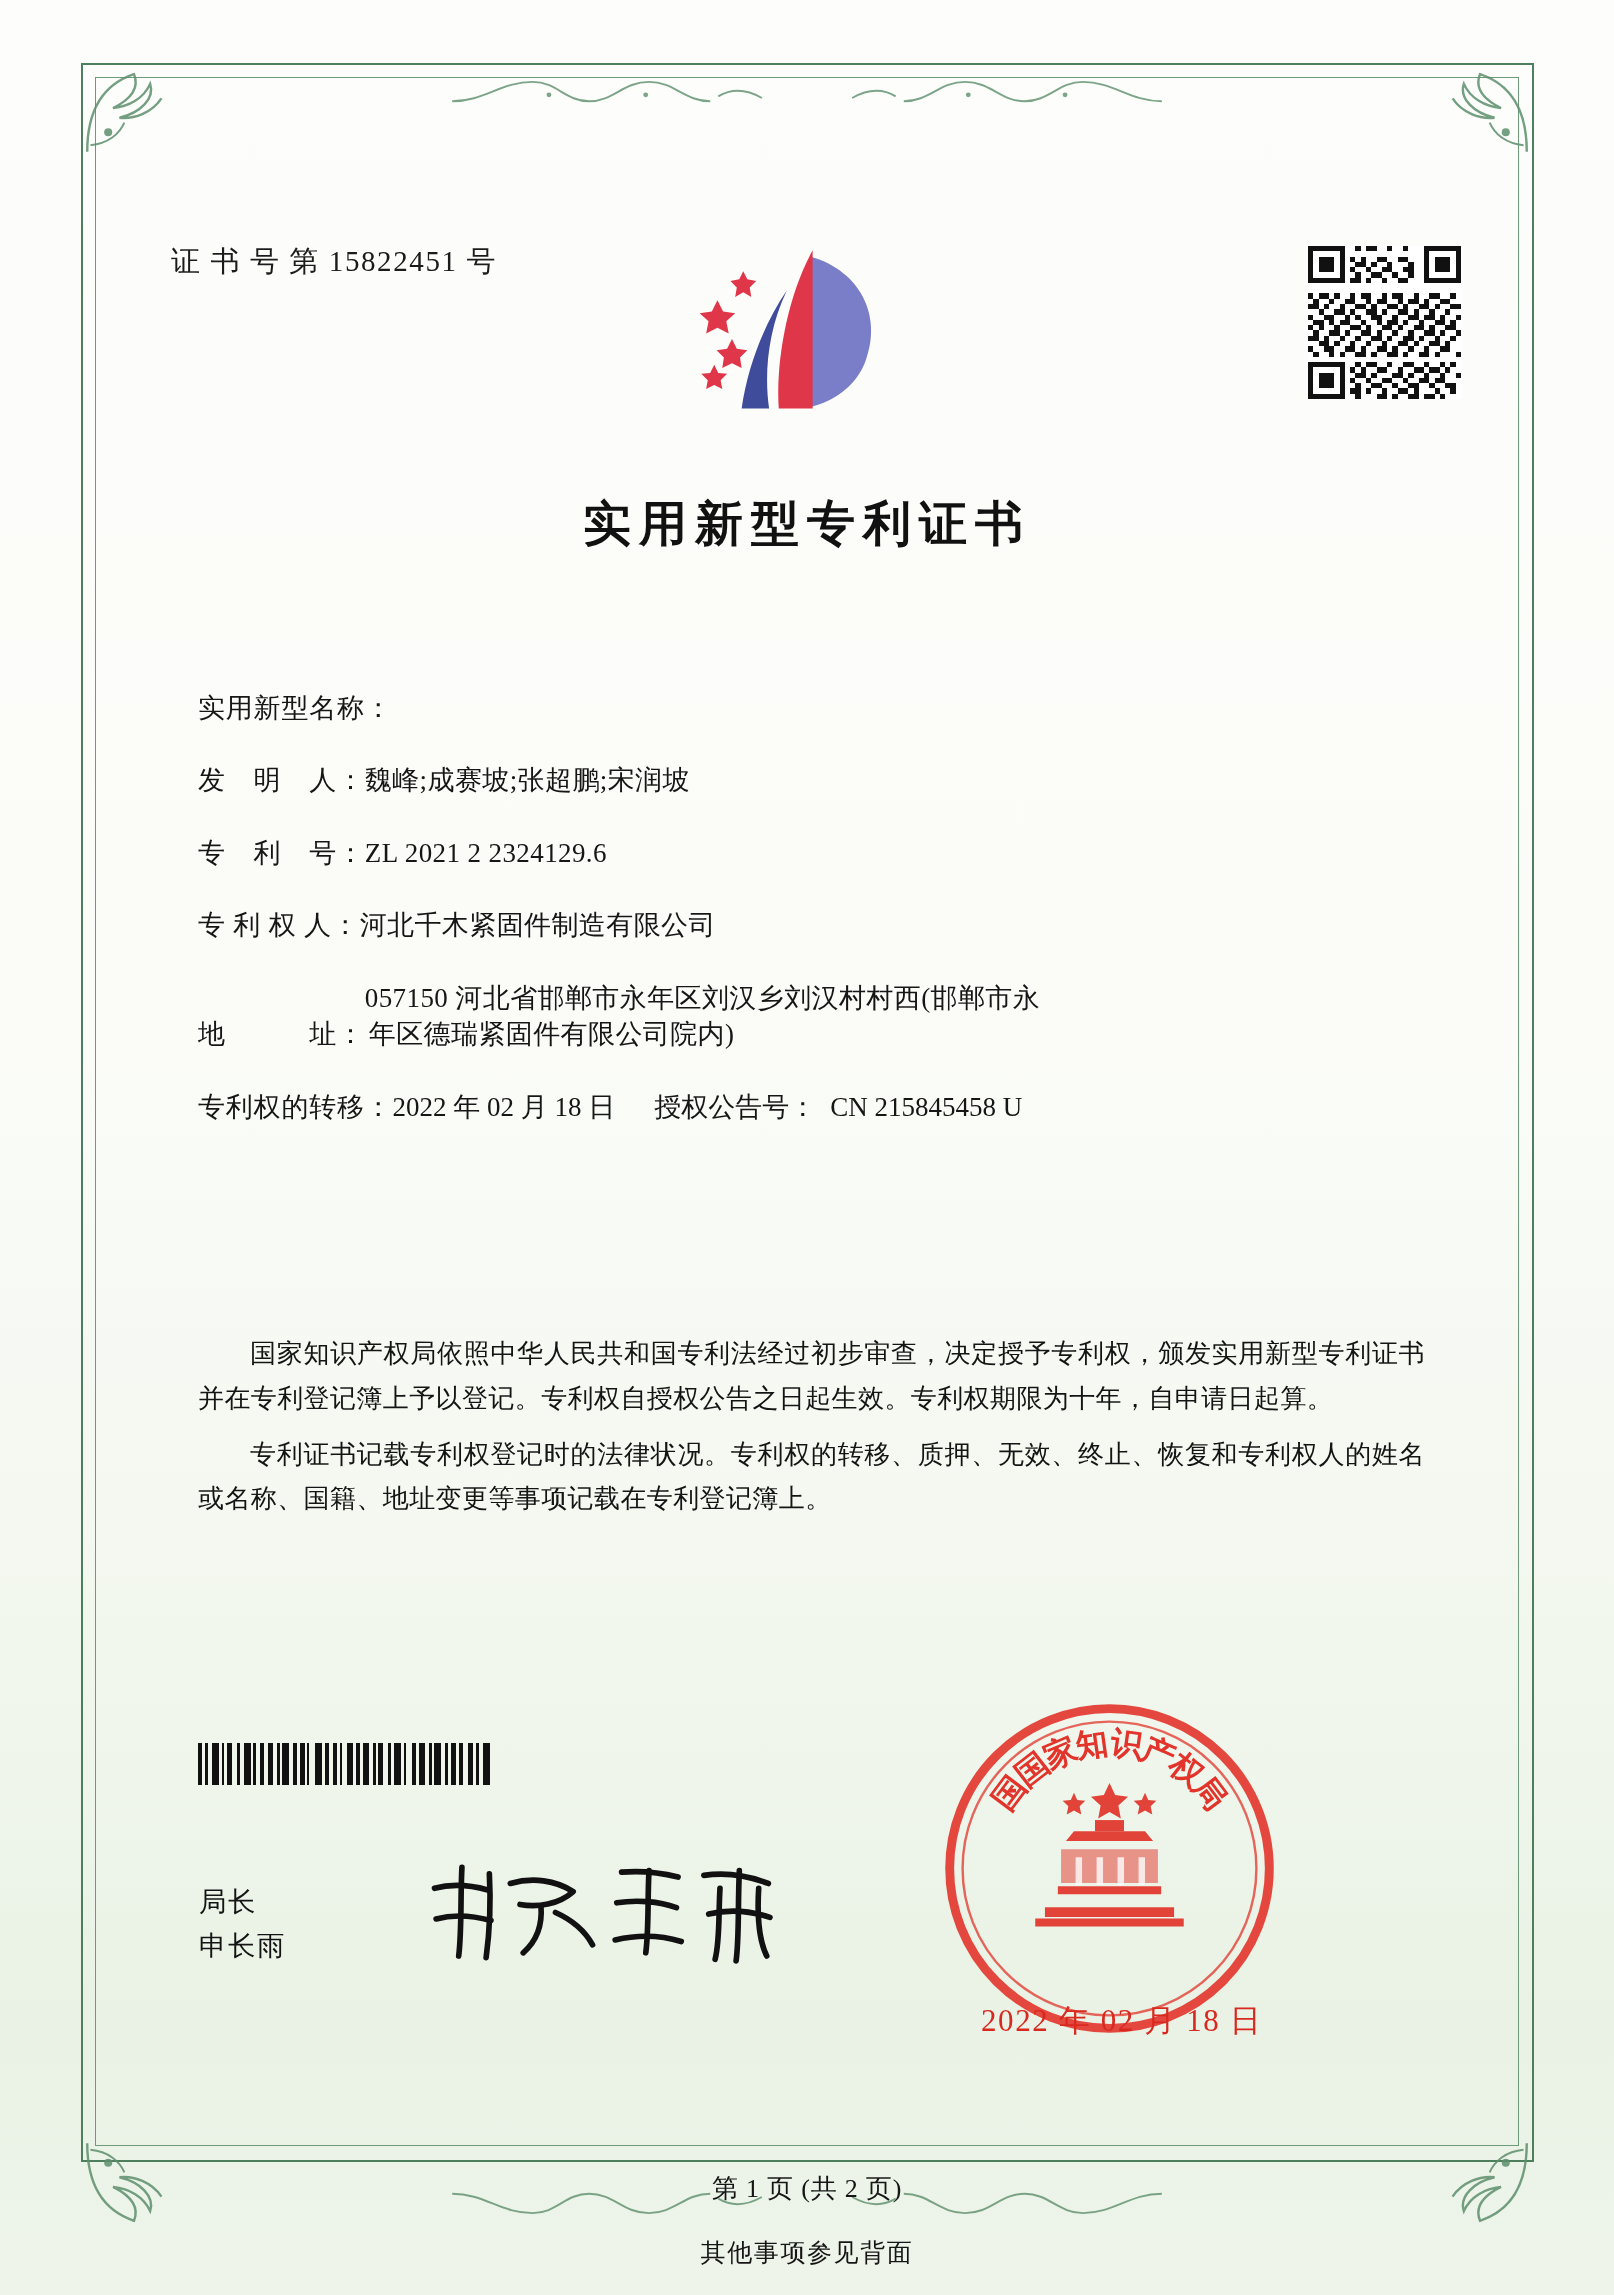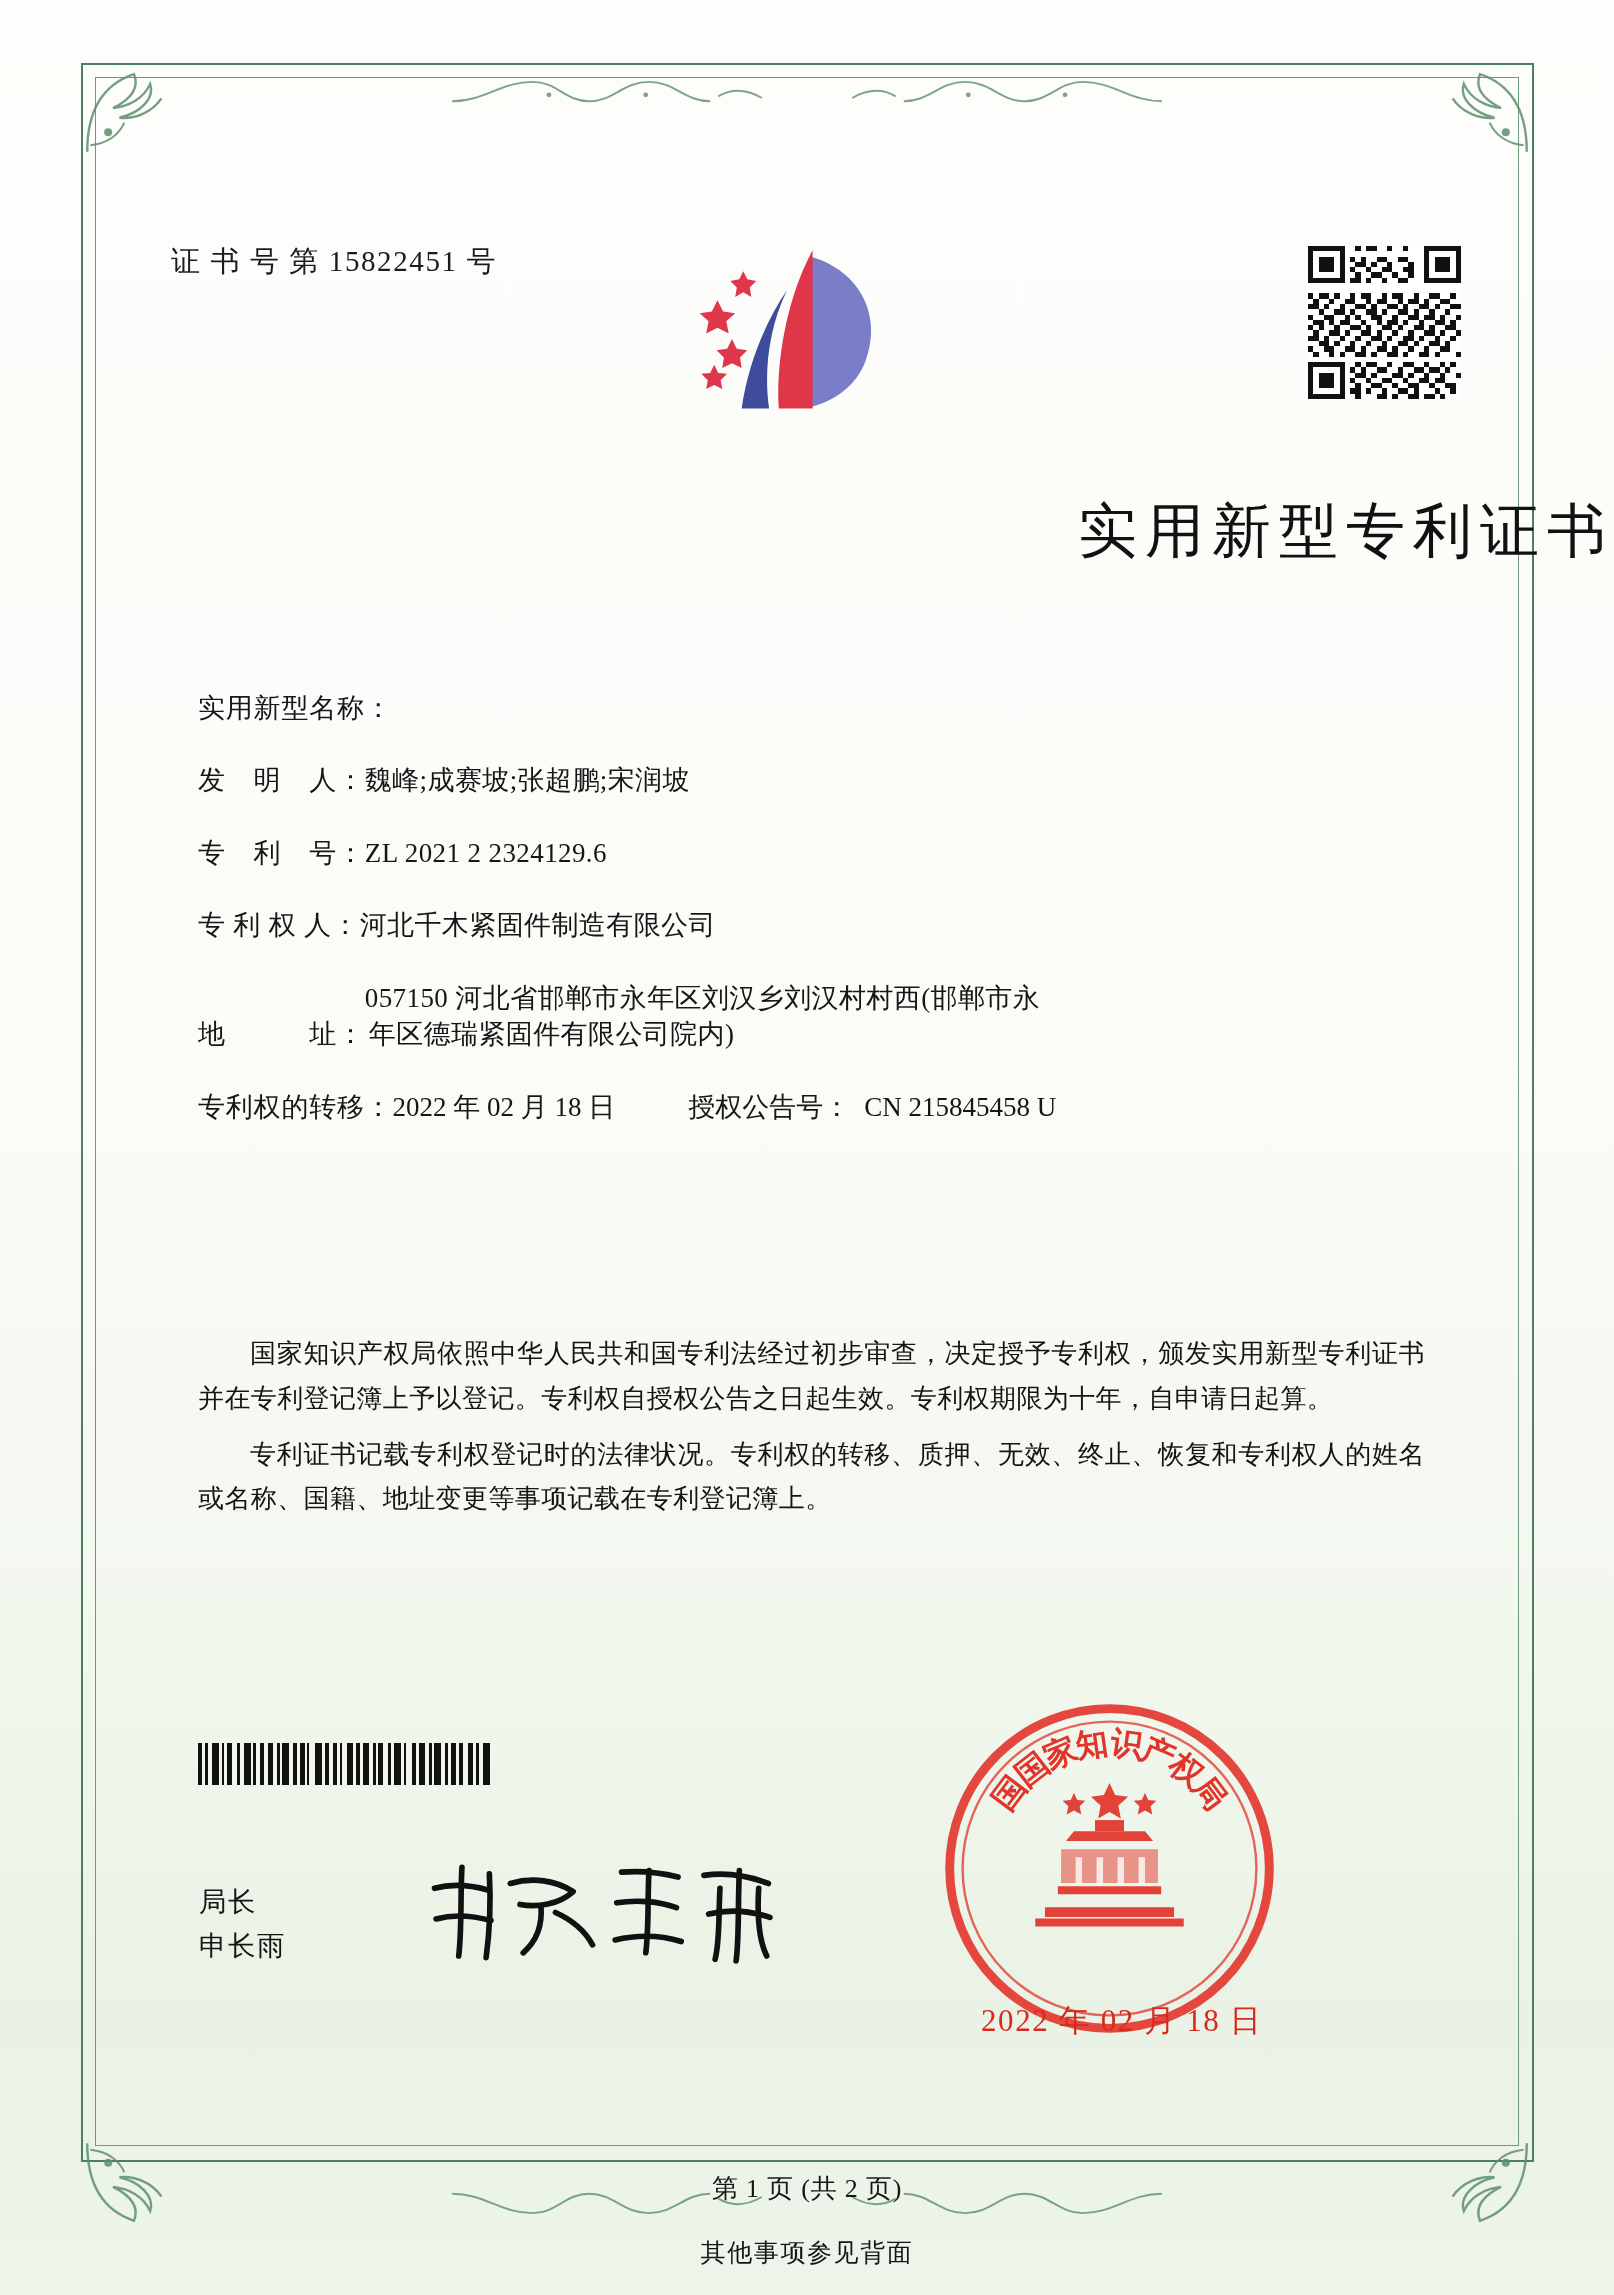--- a/index.html
+++ b/index.html
@@ -81,23 +81,23 @@
 
   .qr {
     position: absolute;
     right: 153px; top: 246px;
     width: 153px; height: 153px;
   }
 
   .title {
     position: absolute;
     left: 0; right: 0; top: 492px;
-    text-align: right;
-    font-size: 59px;
-    font-weight: normal;
+    text-align: center;
+    font-size: 48px;
+    font-weight: bold;
     letter-spacing: 8px;
     color: #111;
     font-family: "DejaVu Serif", "Liberation Serif", serif;
   }
 
   
   .fields {
     position: absolute;
     left: 198px; top: 690px;
     width: 1227px;
@@ -118,21 +118,21 @@
   .row .value {
     flex: 1 1 auto;
     letter-spacing: 0.4px;
   }
   .row .value .line2 {
     display: block;
     margin-left: 4px;
   }
   .row.dual { margin-bottom: 32px; }
   .row.dual .label2 {
-    margin-left: 73px;
+    margin-left: 39px;
     white-space: pre;
   }
 
   
   .paras {
     position: absolute;
     left: 198px; top: 1332px;
     width: 1227px;
     font-size: 26px;
     line-height: 1.72;

